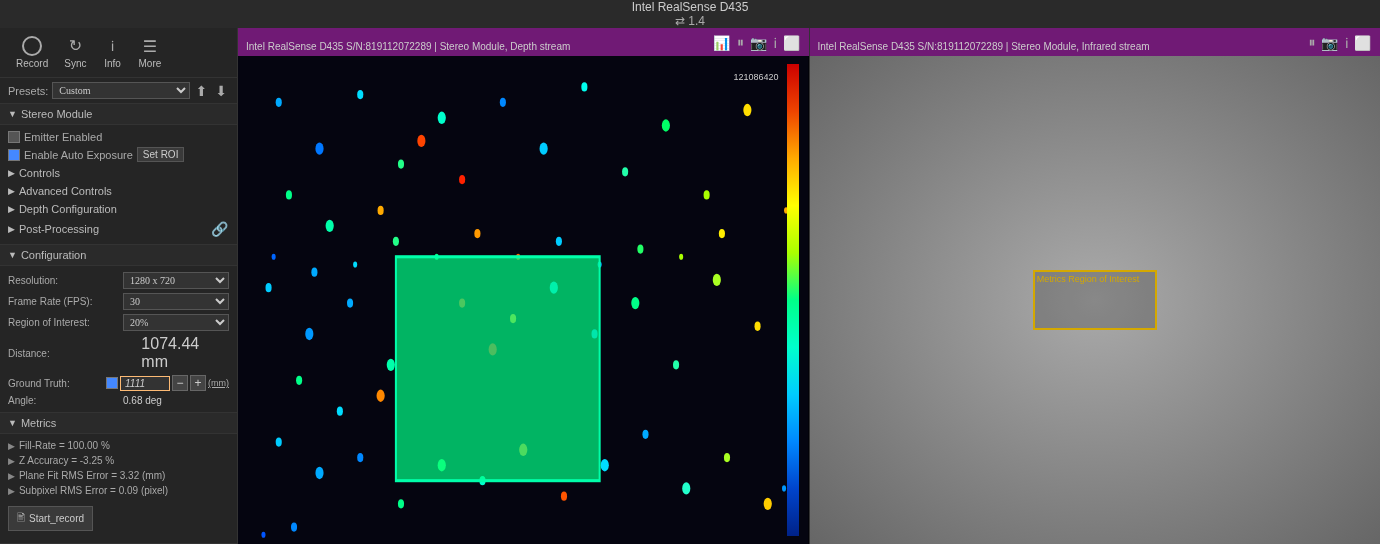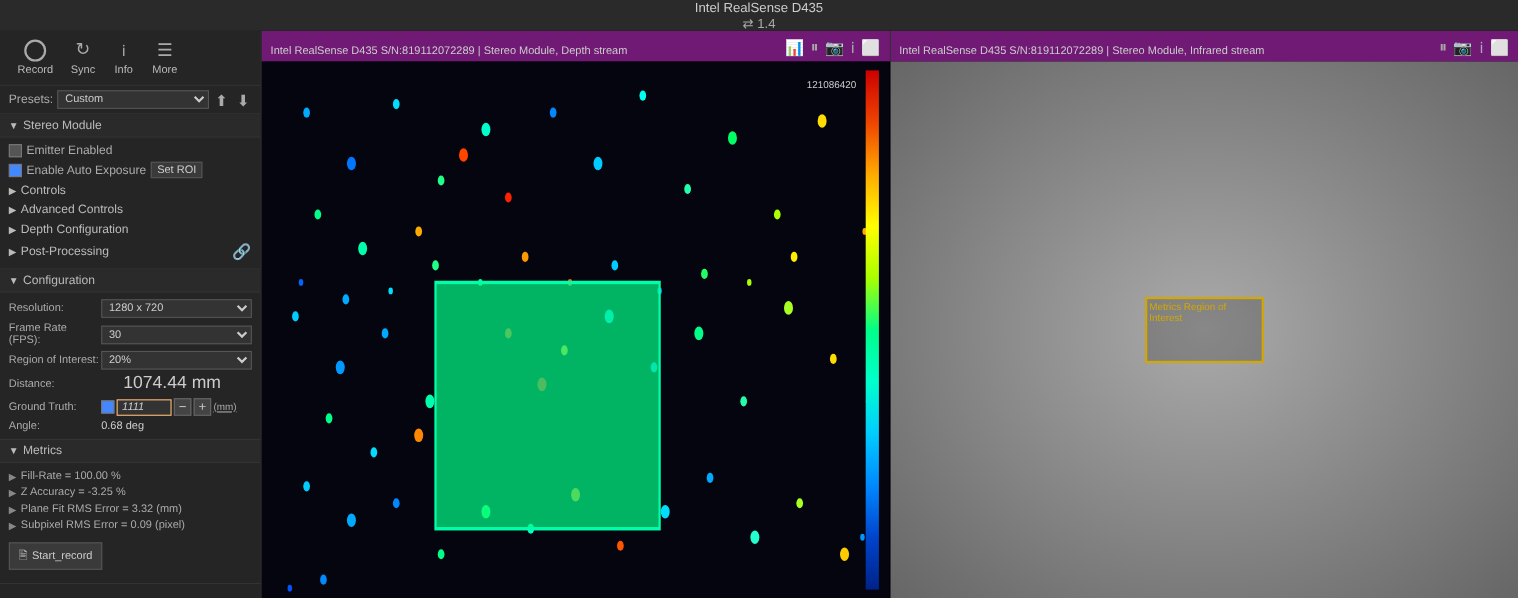--- a/index.html
+++ b/index.html
@@ -146,37 +146,38 @@
       font-size: 11px;
     }
     .sub-section-header .arrow { margin-right: 4px; font-size: 9px; }
     
     .config-row {
       display: flex;
       align-items: center;
       padding: 2px 0;
     }
     .config-label {
-      width: 84px;
+      width: 115px;
       color: #aaa;
       font-size: 10px;
     }
     .config-value {
       flex: 1;
       display: flex;
       align-items: center;
       gap: 2px;
     }
     .config-select {
       background: #333;
       color: #ccc;
       border: 1px solid #555;
       padding: 1px 2px;
       font-size: 10px;
       flex: 1;
+      font-family: Liberation Serif, serif;
     }
     .config-input {
       background: #333;
       color: #ccc;
       border: 1px solid #fdba74;
       padding: 1px 4px;
       font-size: 10px;
       width: 80px;
       font-style: italic;
     }
@@ -279,21 +280,21 @@
     }
     
     #ir-panel-body {
       background: #888;
       display: flex;
       align-items: center;
       justify-content: center;
     }
     .ir-roi-box {
       border: 2px solid #d4a800;
-      width: 108px;
+      width: 124px;
       height: 60px;
       position: relative;
       background: rgba(0,0,0,0.2);
     }
     .ir-roi-label {
       position: absolute;
       top: 2px;
       left: 2px;
       font-size: 9px;
       color: #d4a800;

